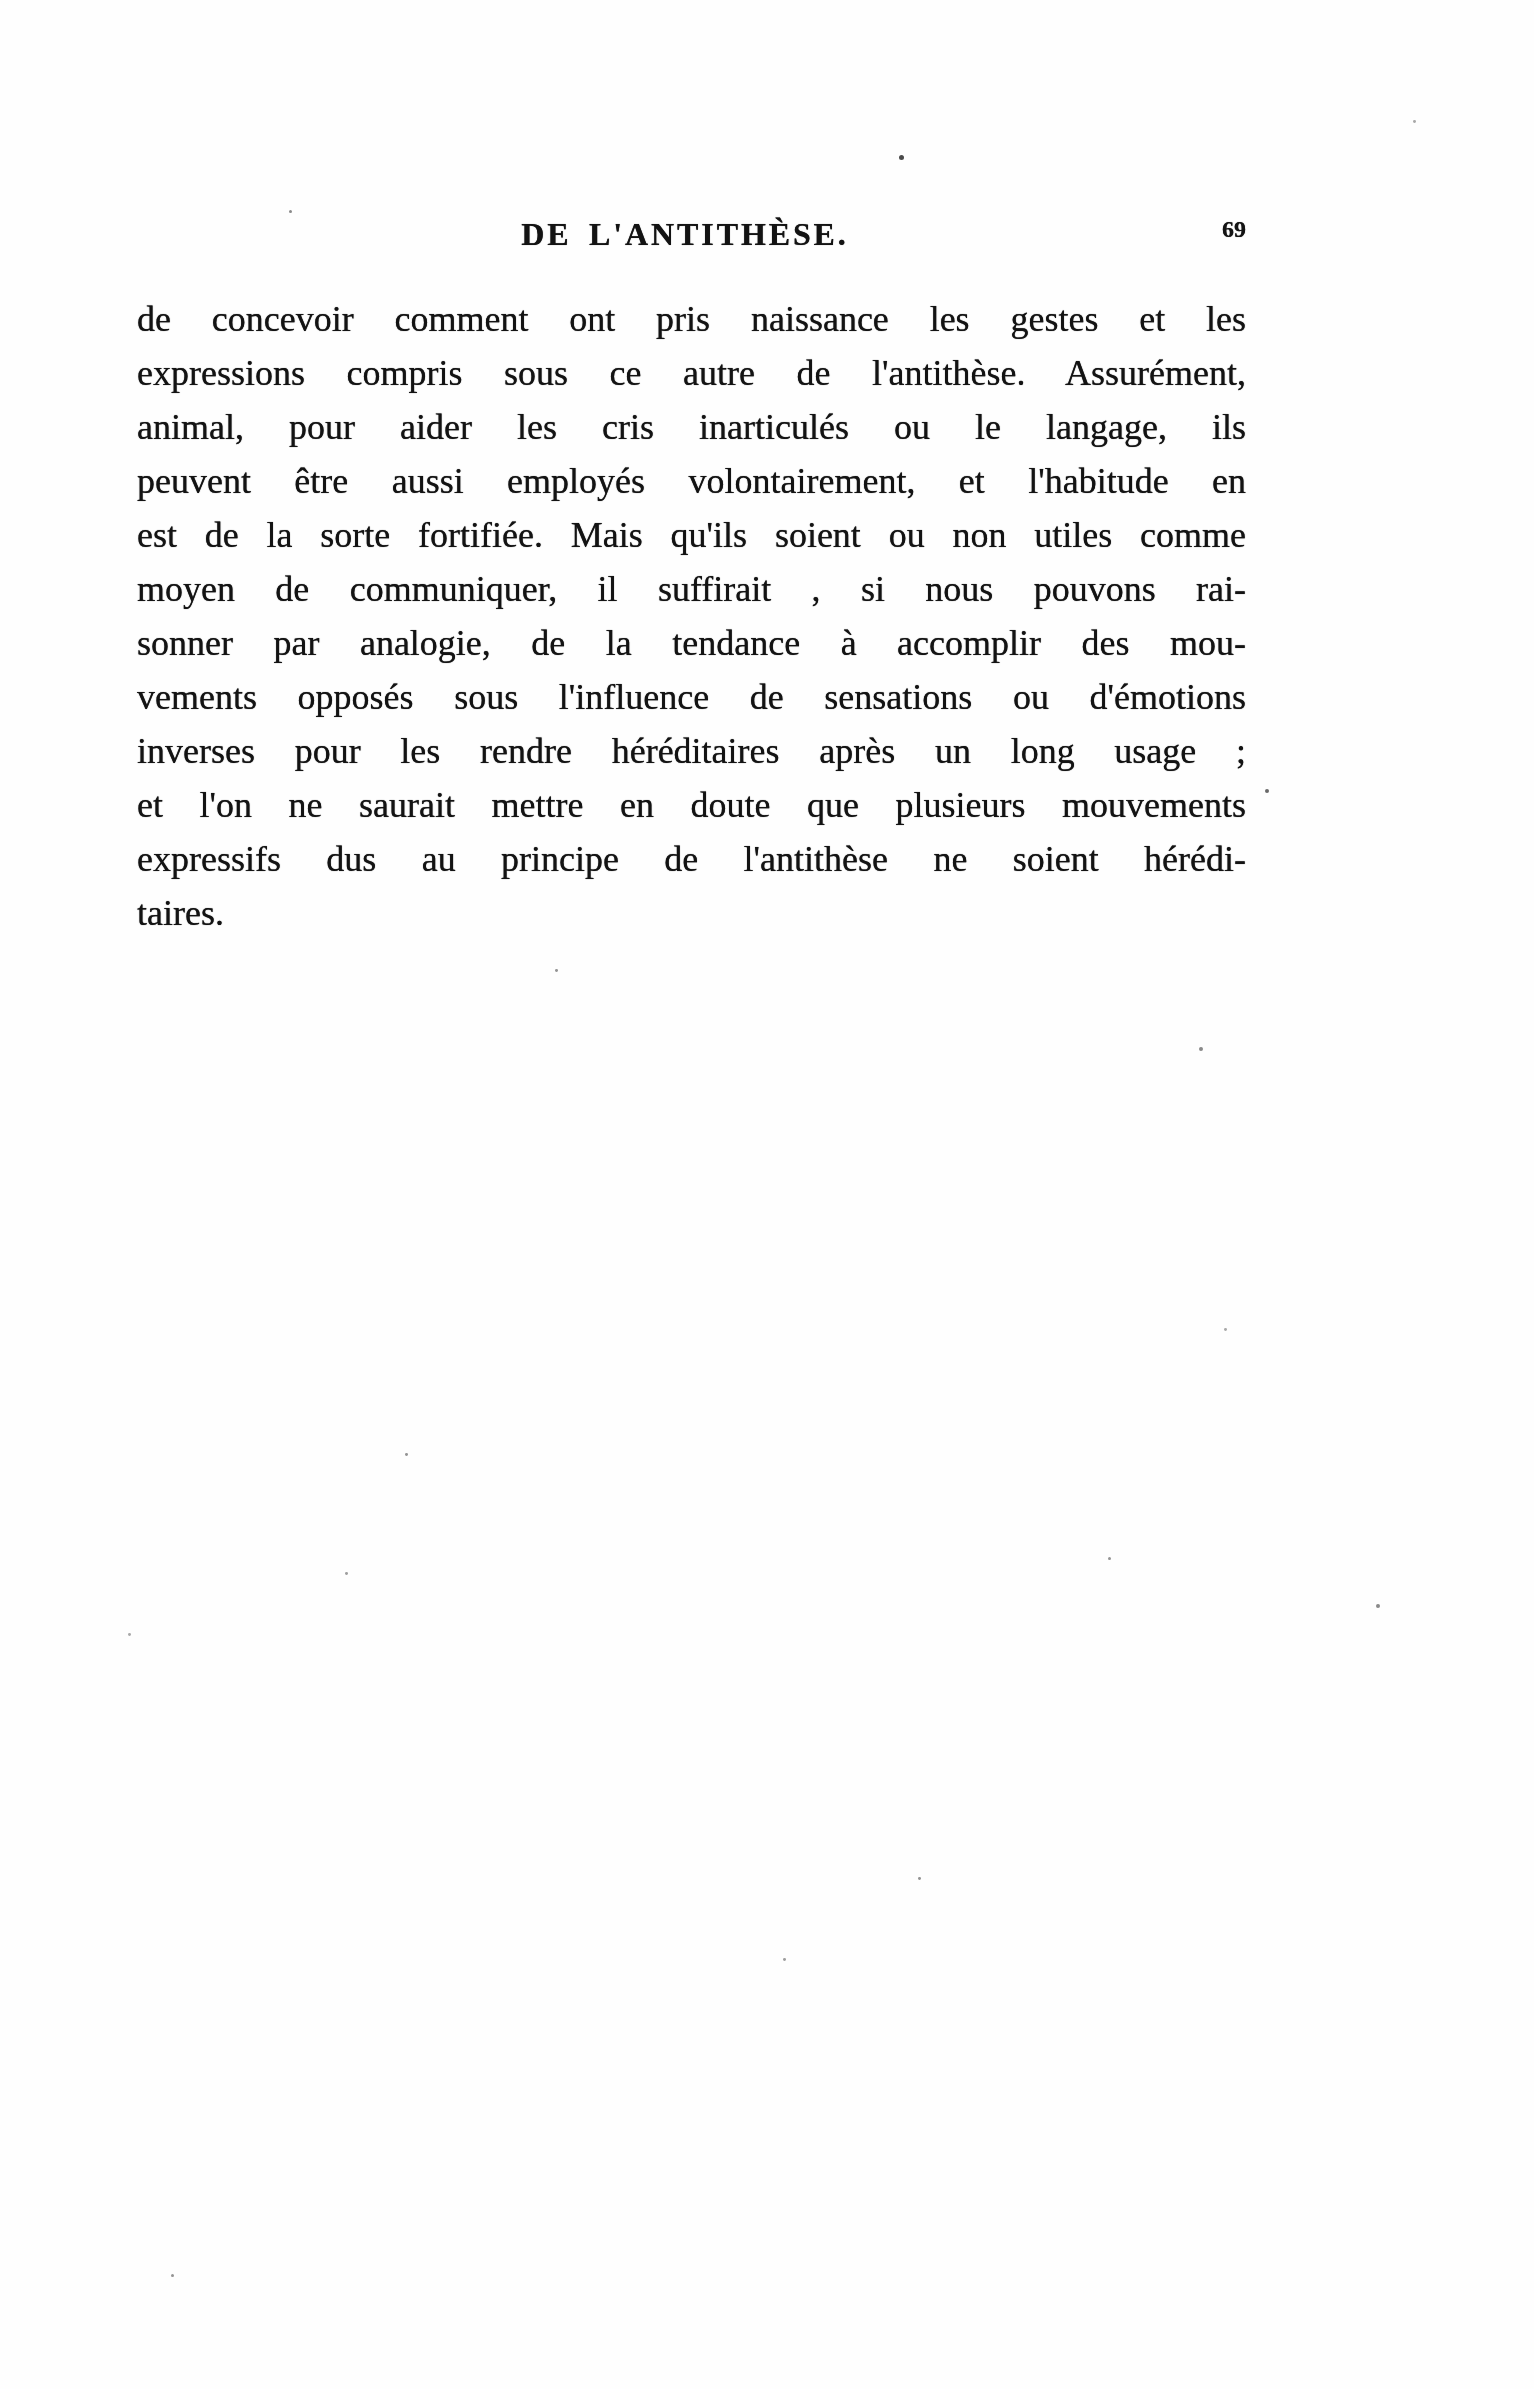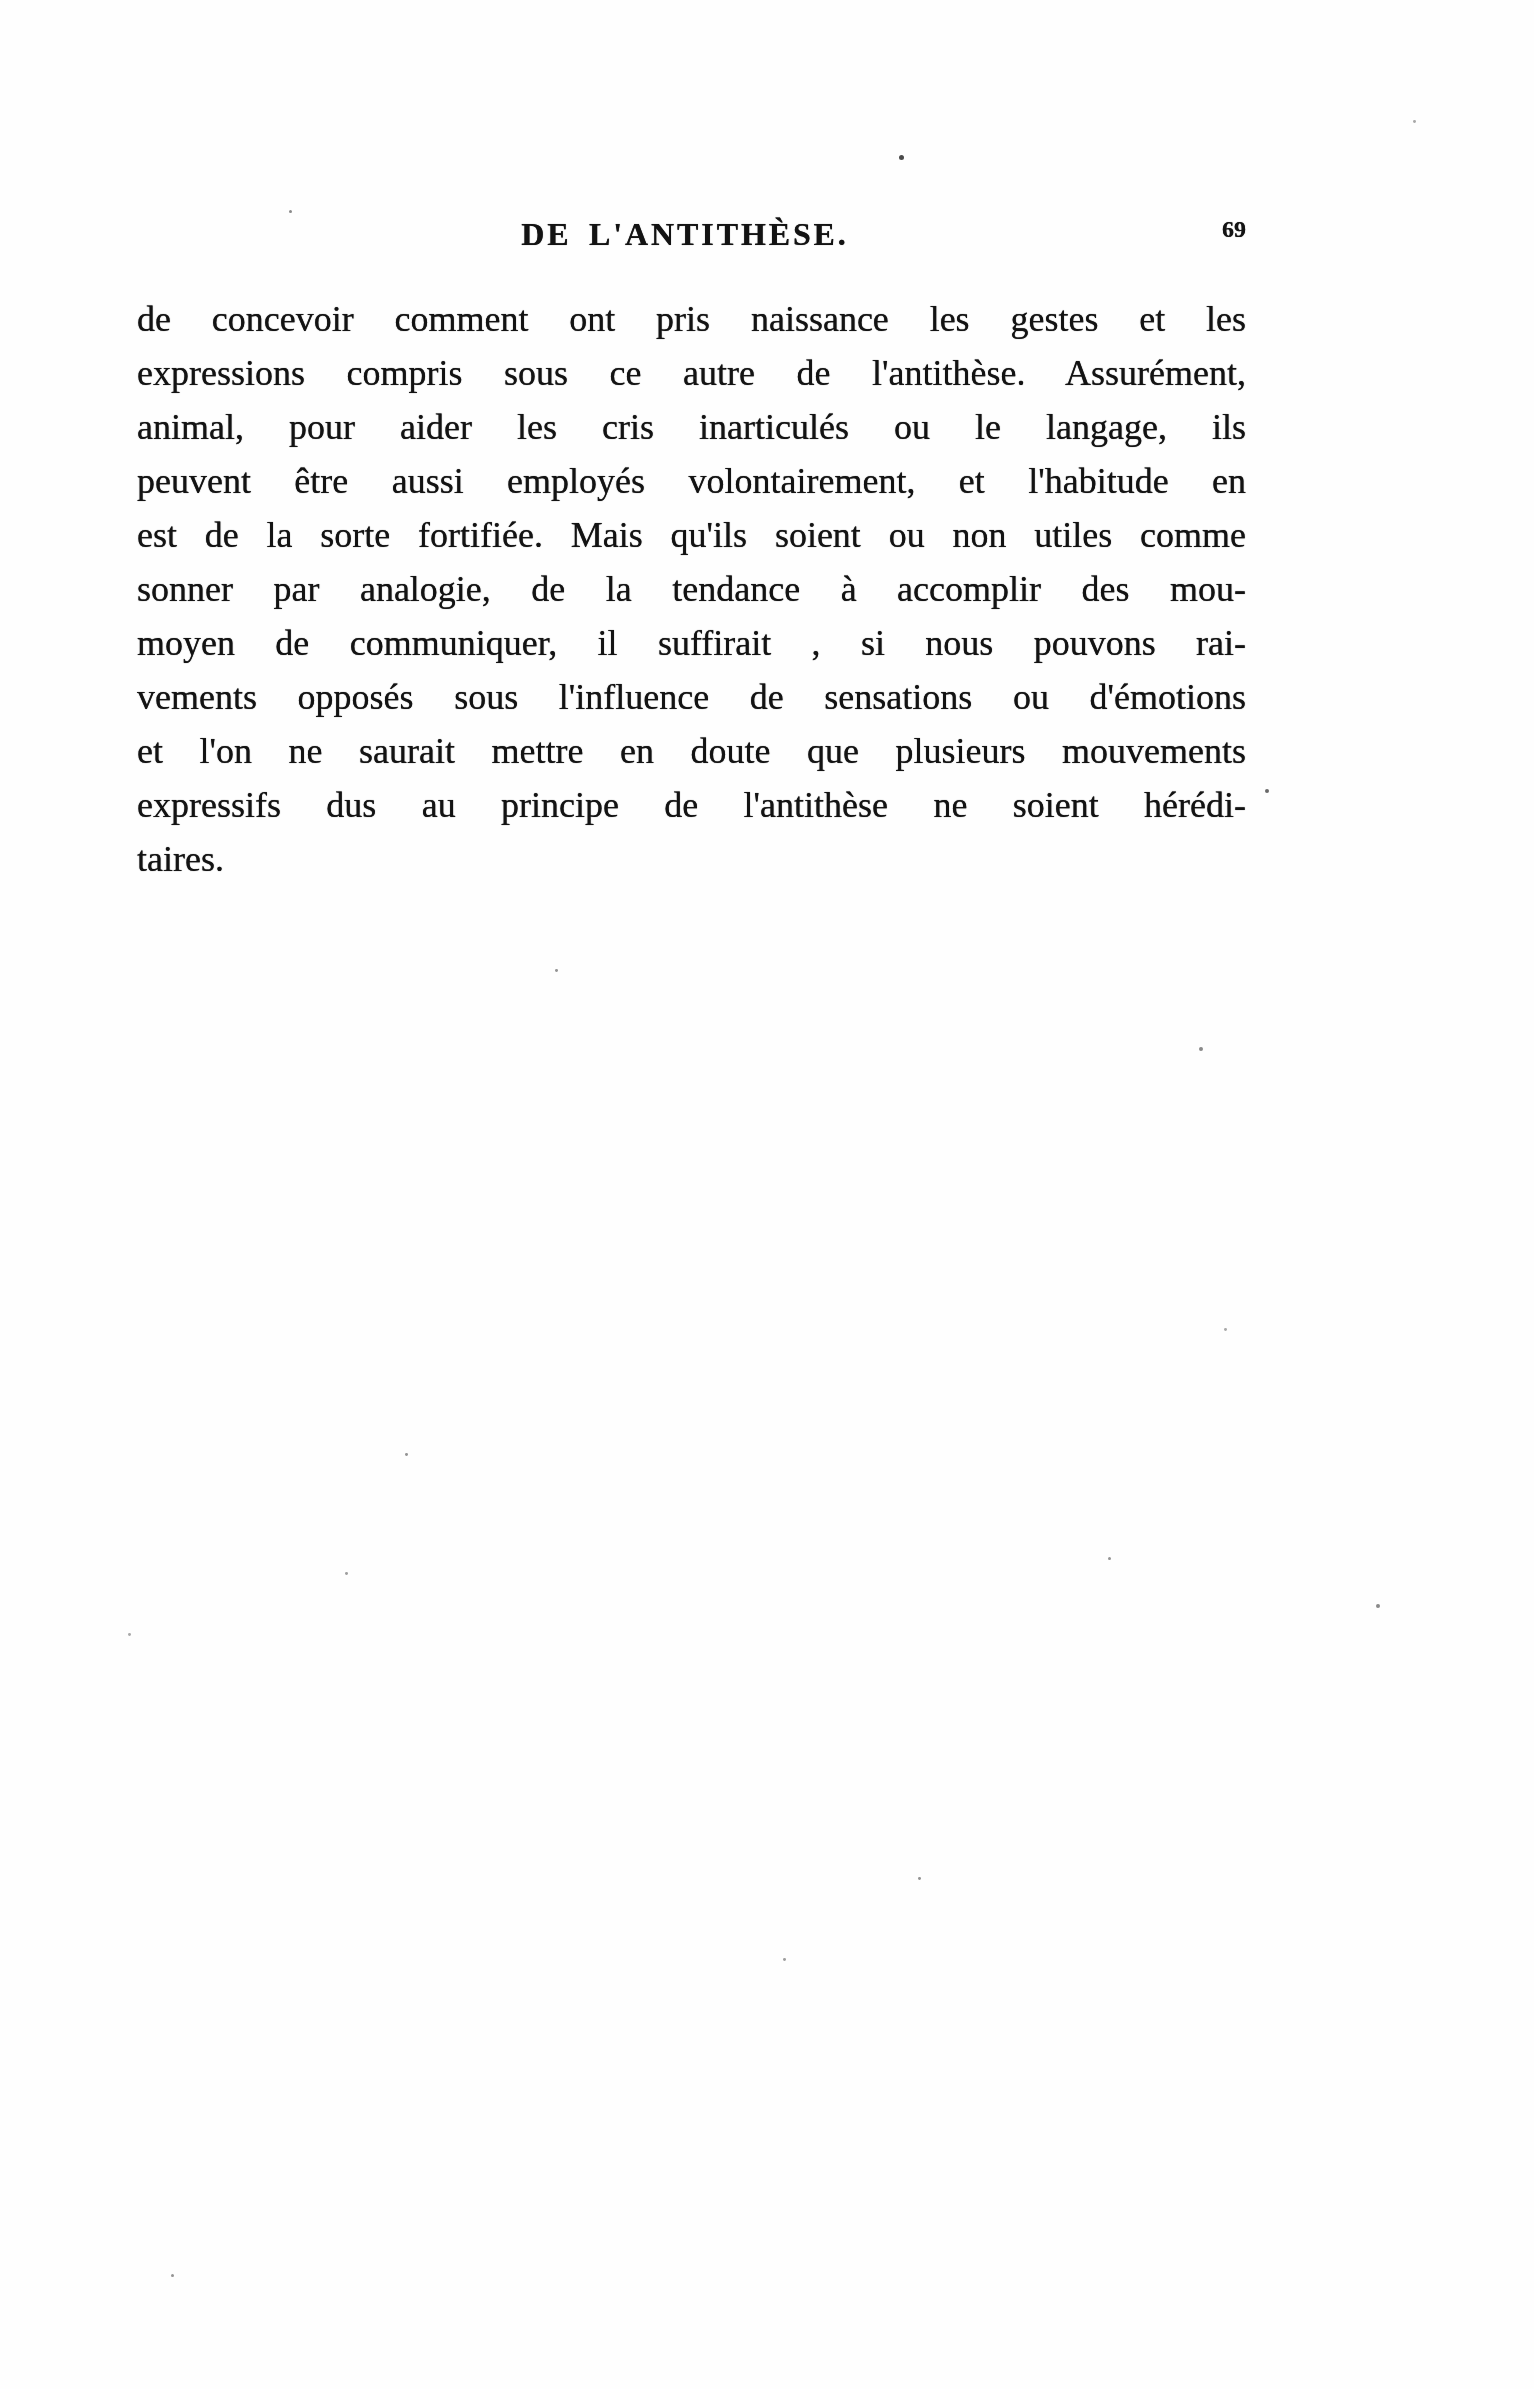--- a/index.html
+++ b/index.html
@@ -84,23 +84,24 @@
     <div class="running-title">DE L'ANTITHÈSE.</div>
     <div class="page-number">69</div>
   </div>
 
   <div class="body-text">
     <div class="text-line">de concevoir comment ont pris naissance les gestes et les</div>
       <div class="text-line">expressions compris sous ce autre de l'antithèse. Assurément,</div>
       <div class="text-line">animal, pour aider les cris inarticulés ou le langage, ils</div>
       <div class="text-line">peuvent être aussi employés volontairement, et l'habitude en</div>
       <div class="text-line">est de la sorte fortifiée. Mais qu'ils soient ou non utiles comme</div>
+      <div class="text-line">moyen de communiquer, il suffirait , si nous pouvons rai-</div>
       <div class="text-line">sonner par analogie, de la tendance à accomplir des mou-</div>
-      <div class="text-line">moyen de communiquer, il suffirait , si nous pouvons rai-</div>
       <div class="text-line">vements opposés sous l'influence de sensations ou d'émotions</div>
+      <div class="text-line">inverses pour les rendre héréditaires après un long usage ;</div>
       <div class="text-line">et l'on ne saurait mettre en doute que plusieurs mouvements</div>
       <div class="text-line">expressifs dus au principe de l'antithèse ne soient hérédi-</div>
       <div class="text-line last">taires.</div>
   </div>
 
   <span class="speck" style="left:899px;top:155px;width:5.3px;height:5.3px;opacity:.85"></span>
   <span class="speck" style="left:289px;top:210px;width:3.3px;height:3.3px;opacity:.55"></span>
   <span class="speck" style="left:1413px;top:120px;width:2.9px;height:2.9px;opacity:.4"></span>
   <span class="speck" style="left:1265px;top:789px;width:4.3px;height:4.3px;opacity:.7"></span>
   <span class="speck" style="left:555px;top:969px;width:2.9px;height:2.9px;opacity:.5"></span>

